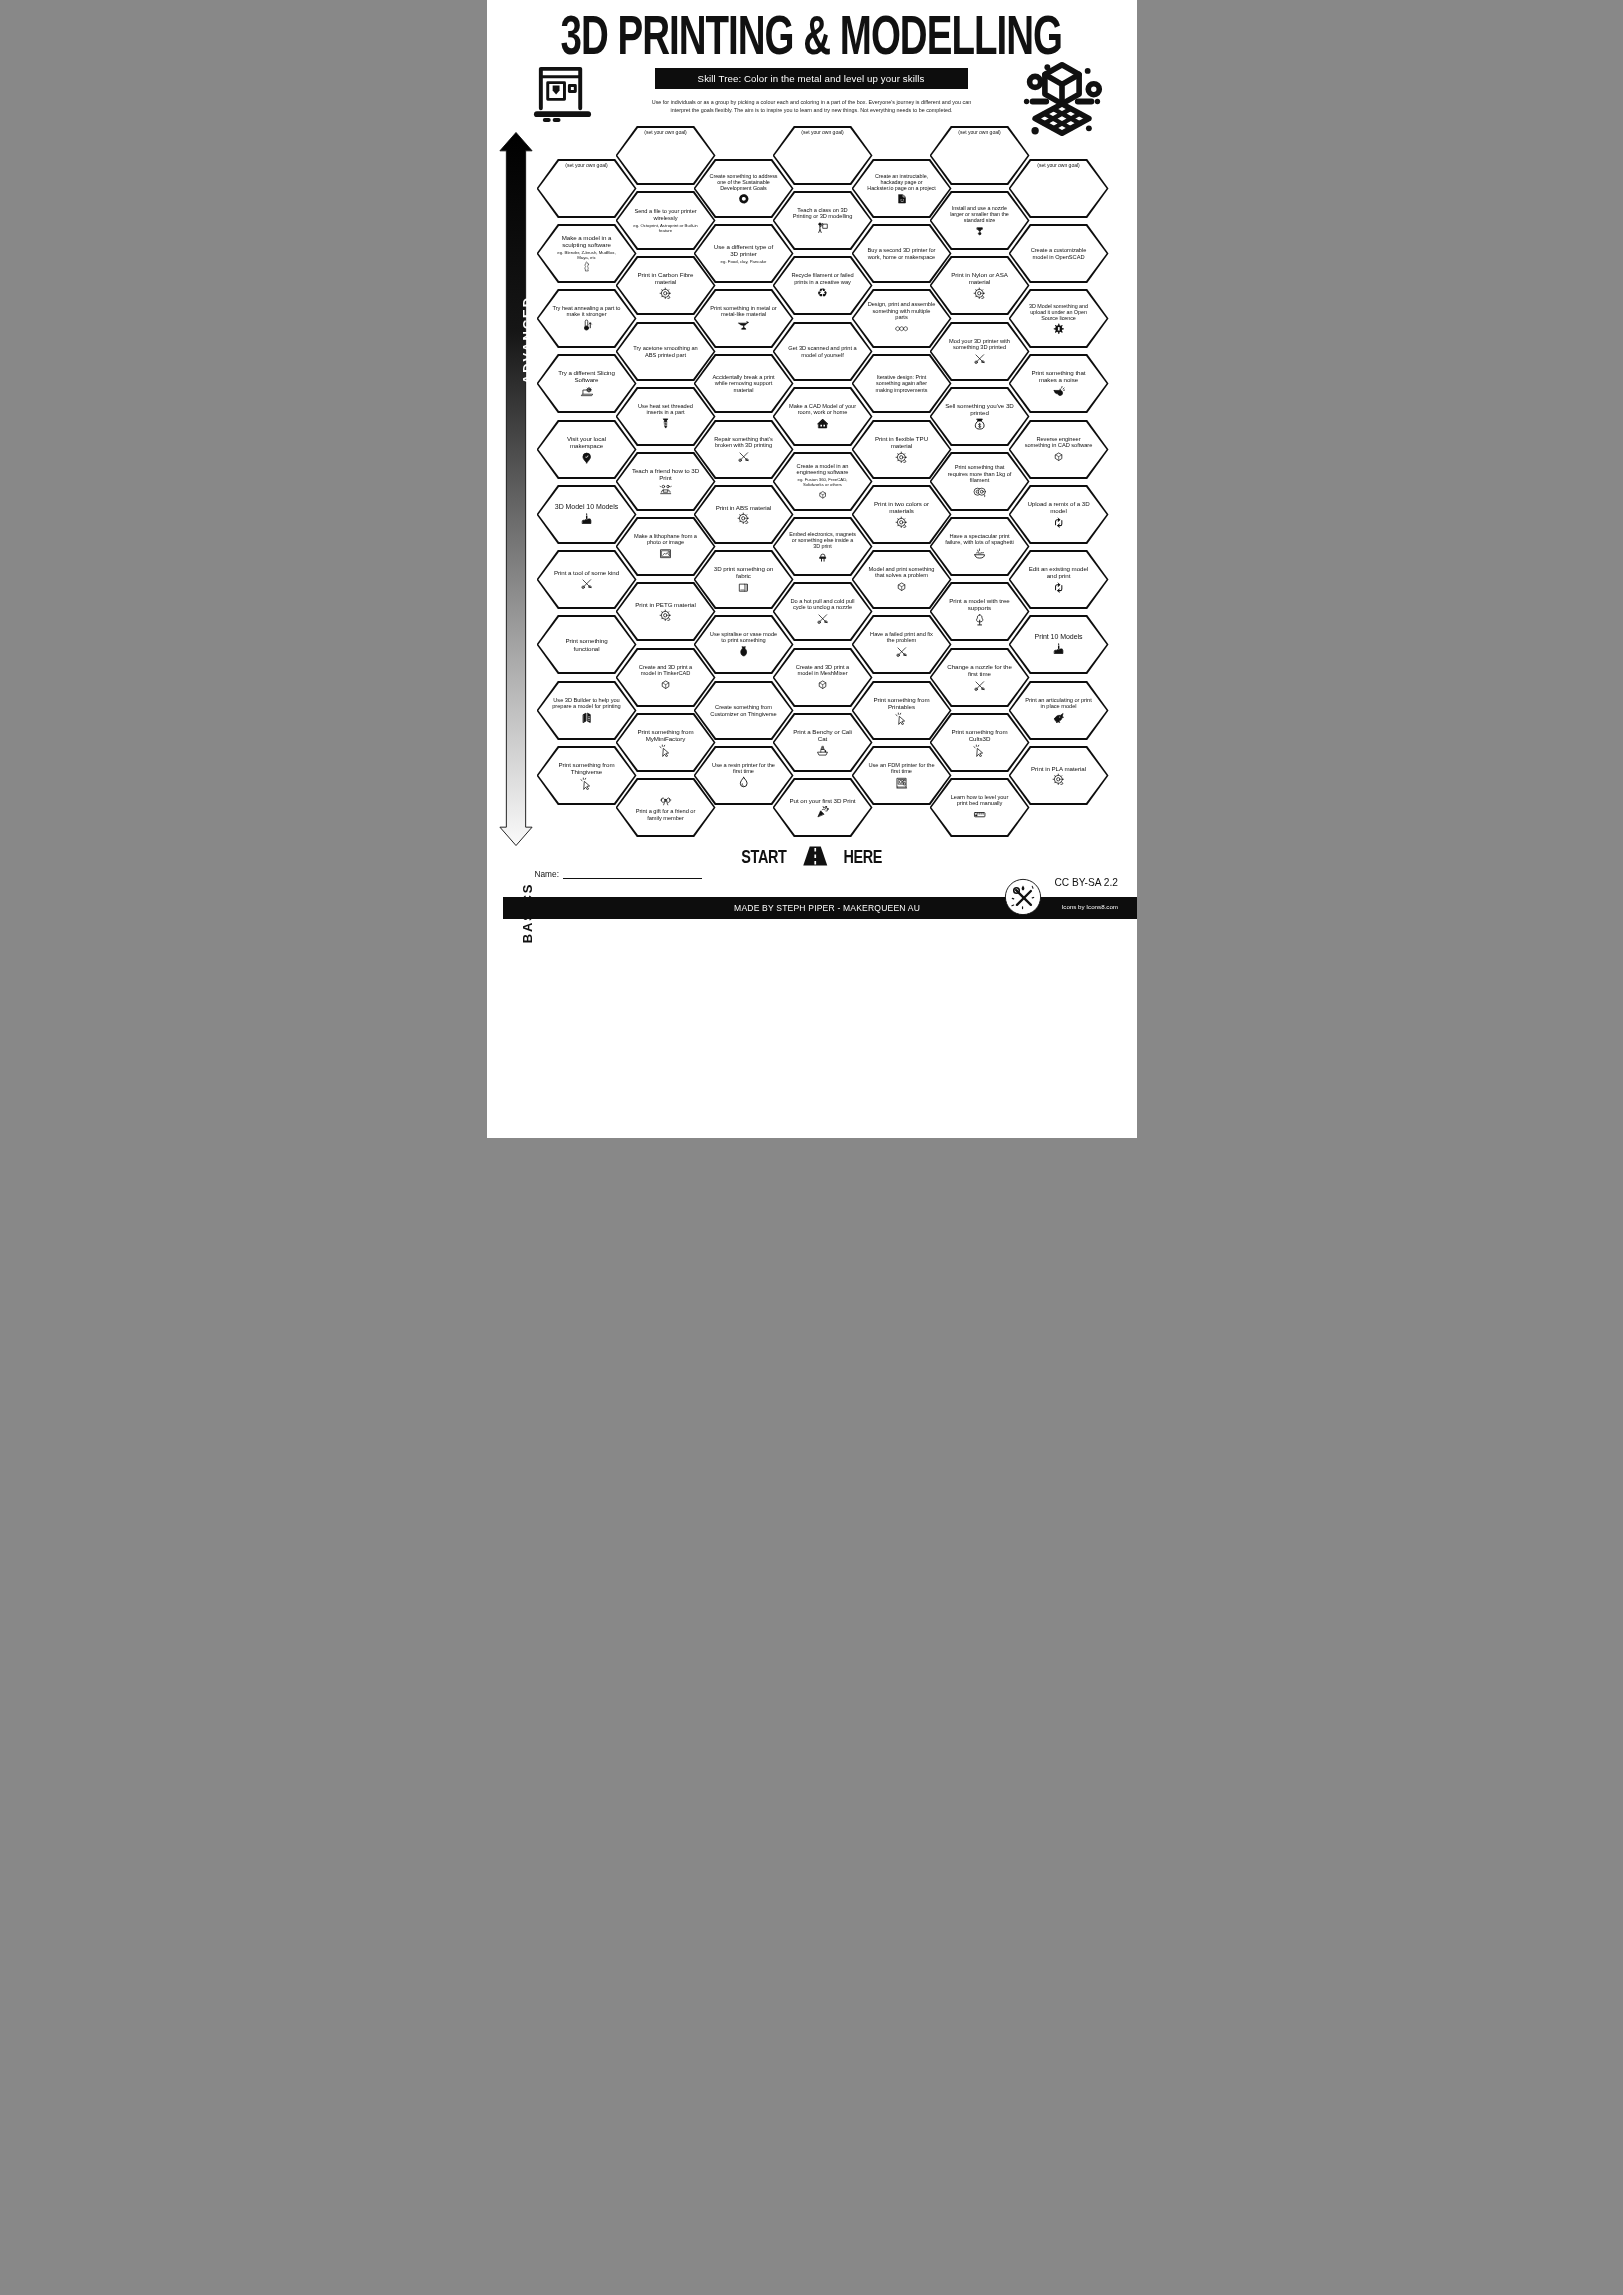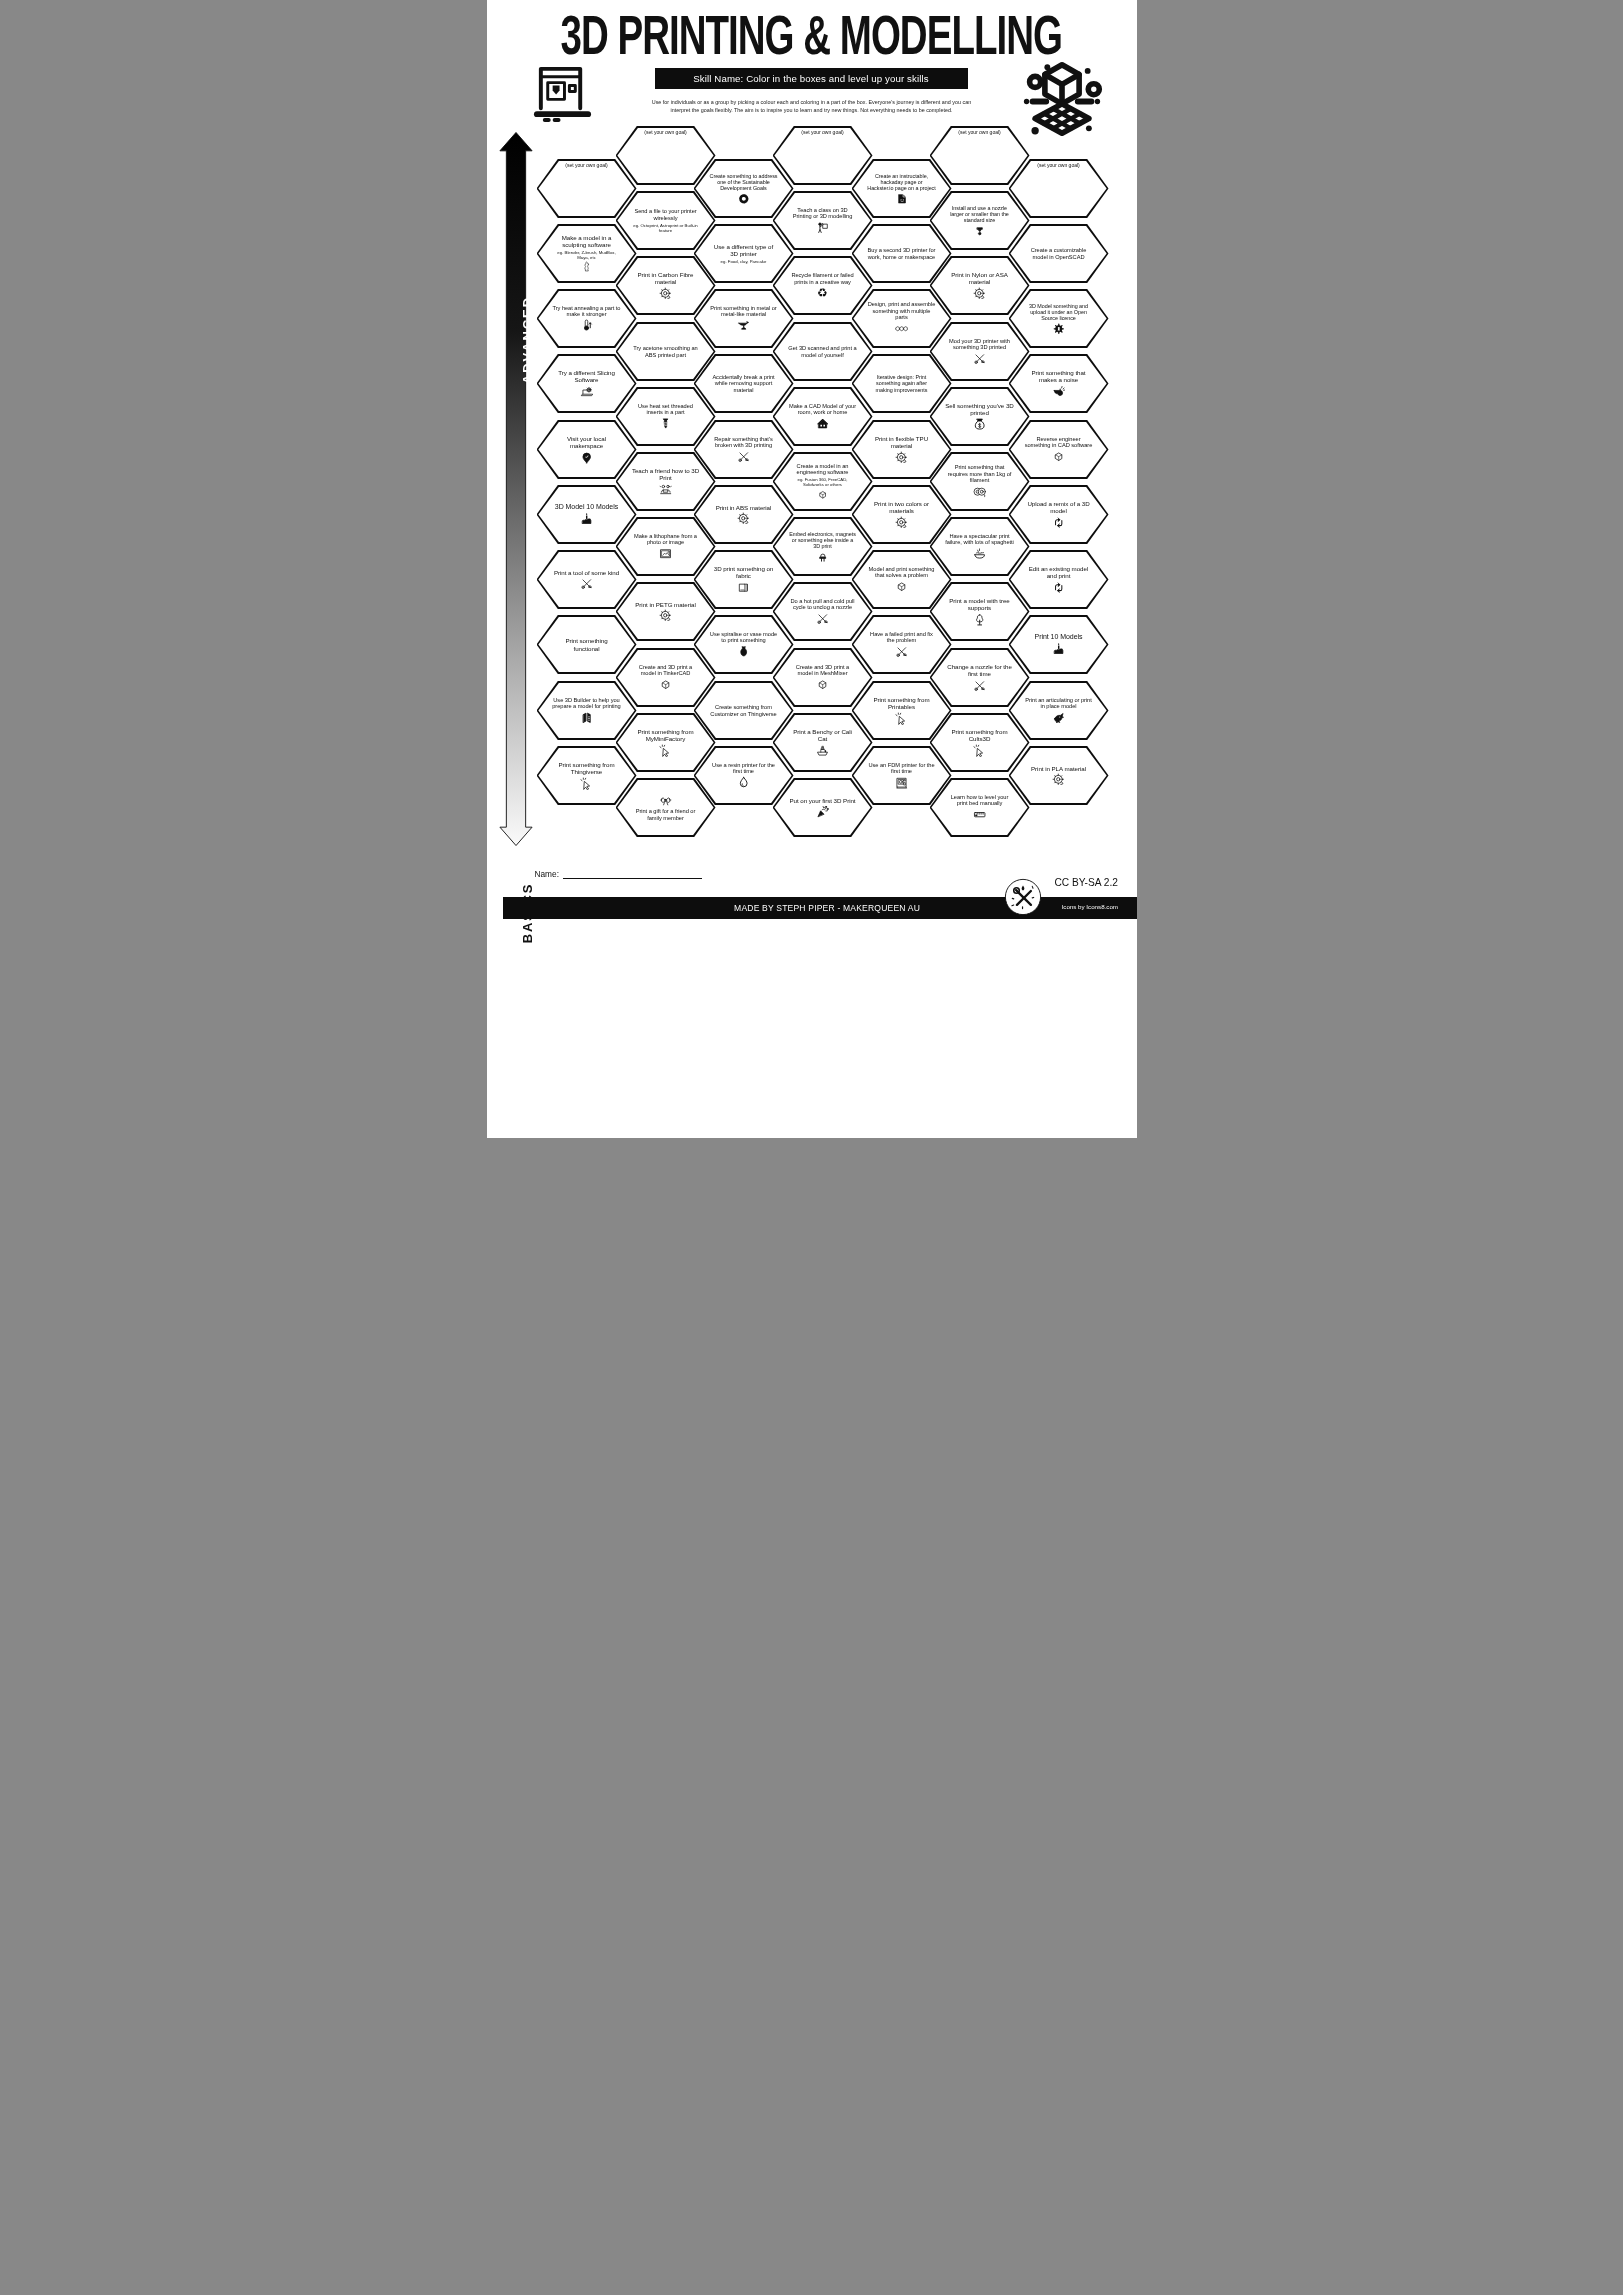--- a/index.html
+++ b/index.html
@@ -49,21 +49,21 @@
 </style>
 </head>
 <body>
 
 <div class="page">
 
   <div class="title-row">
     <div class="title">3D PRINTING &amp; MODELLING</div>
   </div>
   <div class="subtitle-bar">
-    <div class="subtitle">Skill Name:  Color in the boxes and level up your skills</div>
+    <div class="subtitle">Skill Tree:  Color in the metal and level up your skills</div>
   </div>
   <div class="desc">
     <span>Use for individuals or as a group by picking a colour each and coloring in a part of the box.  Everyone's journey is different and you can</span><br>
     <span>interpret the goals flexibly.  The aim is to inspire you to learn and try new things. Not everything needs to be completed.</span>
   </div>
 
   <div class="corner-icon" style="left:44px;top:59px;">
     <svg width="63" height="63" viewBox="0 0 64 64" fill="none" stroke="#111" stroke-width="4" stroke-linecap="round" stroke-linejoin="round">
       <path d="M10 50V10h40v40"></path>
       <path d="M10 18h40" stroke-width="3"></path>
@@ -972,20 +972,30 @@
               <circle cx="15" cy="15" r="9.5"></circle>
               <circle cx="15" cy="15" r="4"></circle>
               <path d="M15 2.5v3M15 24.5v3M2.5 15h3M24.5 15h3M6.5 6.5l2 2M23.5 6.5l-2 2M6.5 23.5l2-2"></path>
               <path d="M23 21.5c3.5 1.5 4 4.5 1 5.5h-3"></path>
             </svg>
           </span>
         </div>
       </div>
     </div>
 
+  <div class="start-row">
+    <span class="start-word">START</span>
+    <span>
+      <svg width="30.5" height="22" viewBox="0 0 60 44">
+        <path d="M19 3h22l13 38H6z" fill="#111"></path>
+        <path d="M30 6v36" stroke="#fff" stroke-width="3.4" stroke-dasharray="7 6"></path>
+      </svg>
+    </span>
+    <span class="start-word">HERE</span>
+  </div>
 
   <div class="name-row">
     <span class="name-lbl">Name:</span>
     <span class="name-line"></span>
   </div>
 
   <div class="license">CC BY-SA 2.2</div>
   <div class="logo-badge">
     <svg width="38" height="38" viewBox="0 0 82 82">
       <circle cx="41" cy="41" r="38" fill="#fff" stroke="#111" stroke-width="2"></circle>

